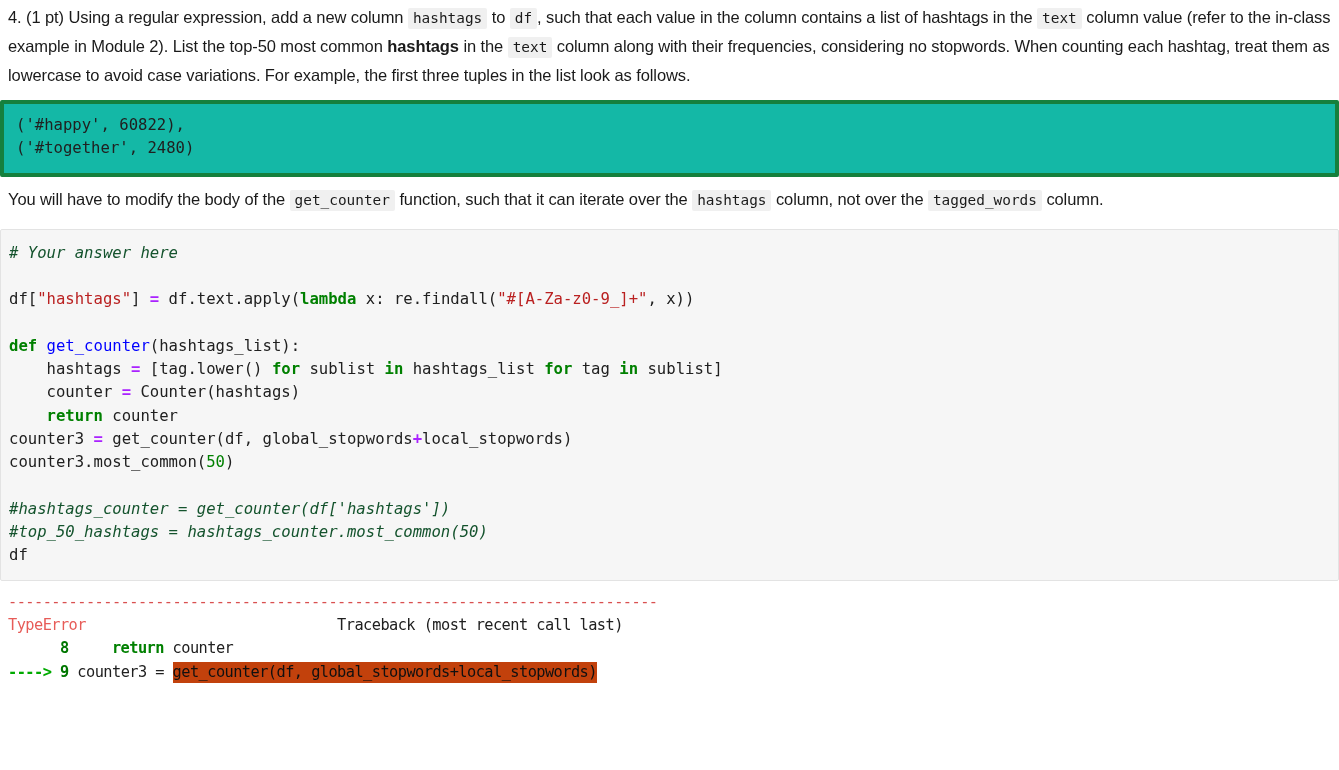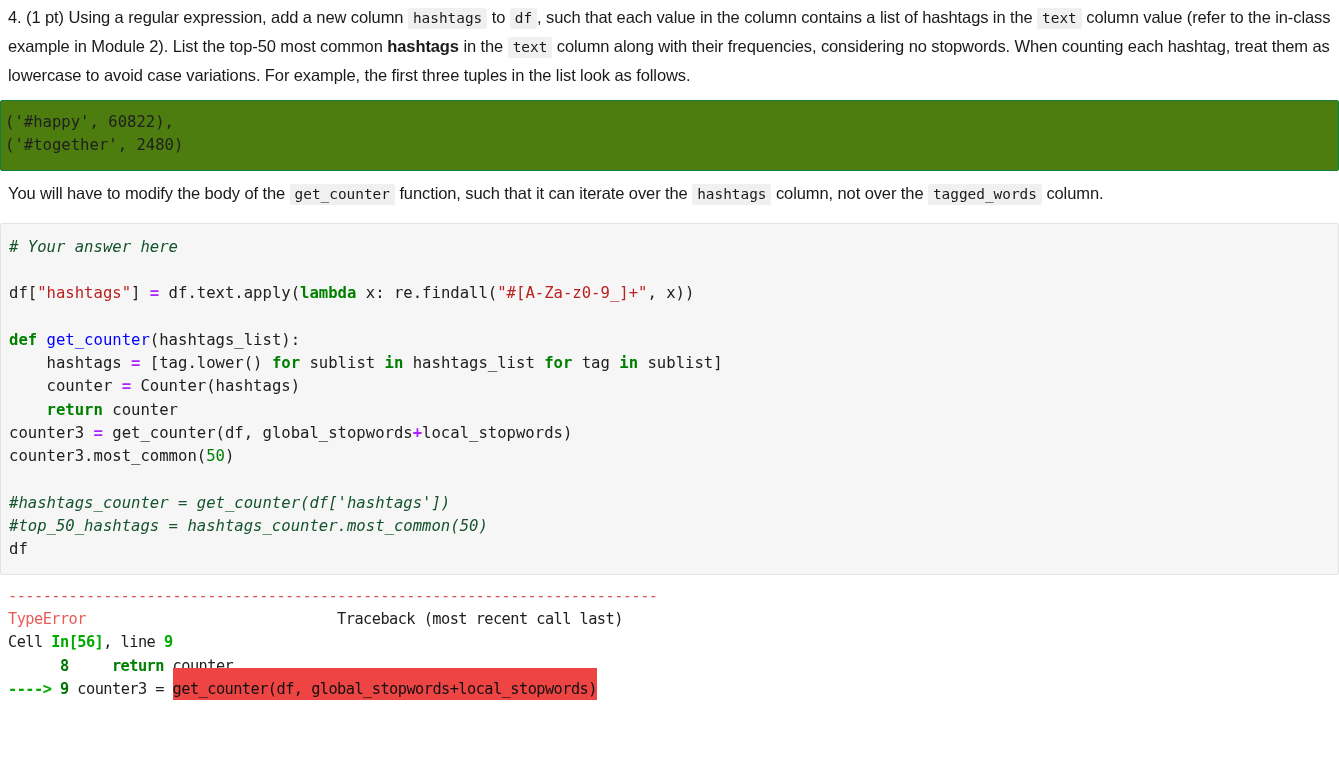--- a/index.html
+++ b/index.html
@@ -34,25 +34,25 @@
     background: #f0f0f0;
     color: #1a1a1a;
     padding: 2px 5px 3px 5px;
     border-radius: 2px;
     white-space: pre;
     letter-spacing: 0;
   }
 
   
   .outbox {
-    background: #4d7c0f;
-    border: 1px solid #15803d;
+    background: #14b8a6;
+    border: 4px solid #15803d;
     border-radius: 2px;
     margin: 11px 0 0 0;
-    padding: 10px 8px 12px 4px;
+    padding: 10px 8px 12px 12px;
   }
   .codebox {
     background: #f6f6f6;
     border: 1px solid #e3e3e3;
     border-radius: 2px;
     margin: 12px 0 0 0;
     padding: 12px 8px 12px 8px;
   }
   pre.mono {
     margin: 0;
@@ -89,23 +89,23 @@
     letter-spacing: -0.55px;
   }
   .tb-rule      { color: #d95050; }
   .tb-errname   { color: #e75c58; }
   .tb-green     { color: #00aa00; font-weight: bold; }
   .tb-lineno    { color: #007700; font-weight: bold; }
   .tb-arrow     { color: #00aa00; font-weight: bold; }
   .tb-kw        { color: #008000; font-weight: bold; }
   .tb-num       { color: #208050; }
   .tb-hl {
-    background: #ef4444;
+    background: #c2410c;
     color: #101010;
-    padding: 12px 0 2px 0;
+    padding: 1px 0 2px 0;
   }
 </style>
 </head>
 <body>
 
 <div class="prose p1"><span>4.</span> <span>(1 pt)</span> <span>Using a regular expression, add a new column</span> <code class="chip">hashtags</code> <span>to</span> <code class="chip">df</code><span>, such that each value in the column contains a list of hashtags in the</span> <code class="chip">text</code> <span>column value (refer to the in-class example in Module 2). List the top-50 most common</span> <b>hashtags</b> <span>in the</span> <code class="chip">text</code> <span>column along with their frequencies, considering no stopwords. When counting each hashtag, treat them as lowercase to avoid case variations. For example, the first three tuples in the list look as follows.</span></div>
 
 <div class="outbox">
   <pre class="mono">('#happy', 60822),</pre>
   <pre class="mono">('#together', 2480)</pre>
@@ -126,20 +126,19 @@
 <span class="c-plain">counter3.most_common(</span><span class="c-num">50</span><span class="c-plain">)</span>
 
 <span class="c-comment">#hashtags_counter = get_counter(df['hashtags'])</span>
 <span class="c-comment">#top_50_hashtags = hashtags_counter.most_common(50)</span>
 <span class="c-plain">df</span></pre>
 </div>
 
 <div class="traceback">
 <pre class="tbmono"><span class="tb-rule">---------------------------------------------------------------------------</span></pre>
 <pre class="tbmono"><span class="tb-errname">TypeError</span><span>                             </span><span>Traceback (most recent call last)</span></pre>
-<pre class="tbmono"><span>Cell </span><span class="tb-green">In[56]</span><span>, line </span><span class="tb-green">9</span></pre>
 
 
 <pre class="tbmono"><span>      </span><span class="tb-lineno">8</span><span>     </span><span class="tb-kw">return</span><span> counter</span></pre>
 
 <pre class="tbmono"><span class="tb-arrow">----&gt;</span><span> </span><span class="tb-lineno">9</span><span> </span><span>counter3 = </span><span class="tb-hl">get_counter(df, global_stopwords+local_stopwords)</span></pre>
 
 </div>
 
 </body></html>

